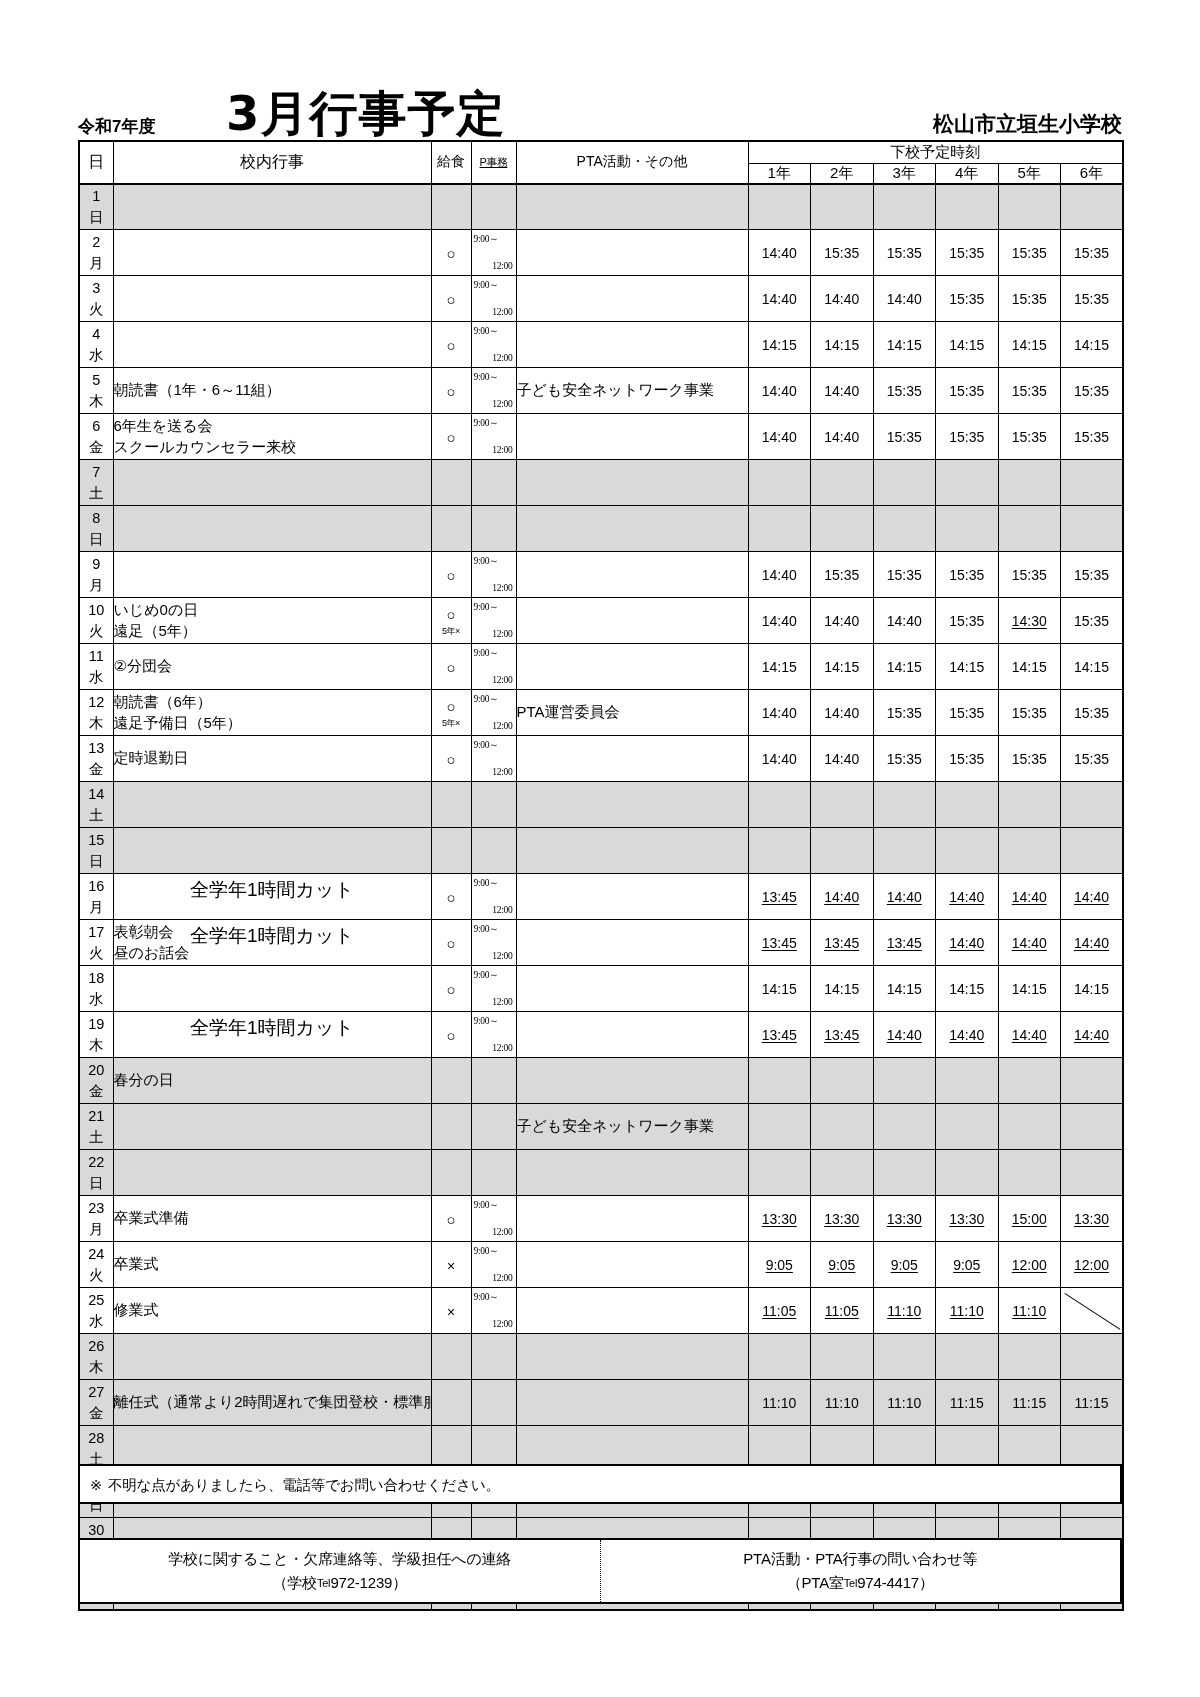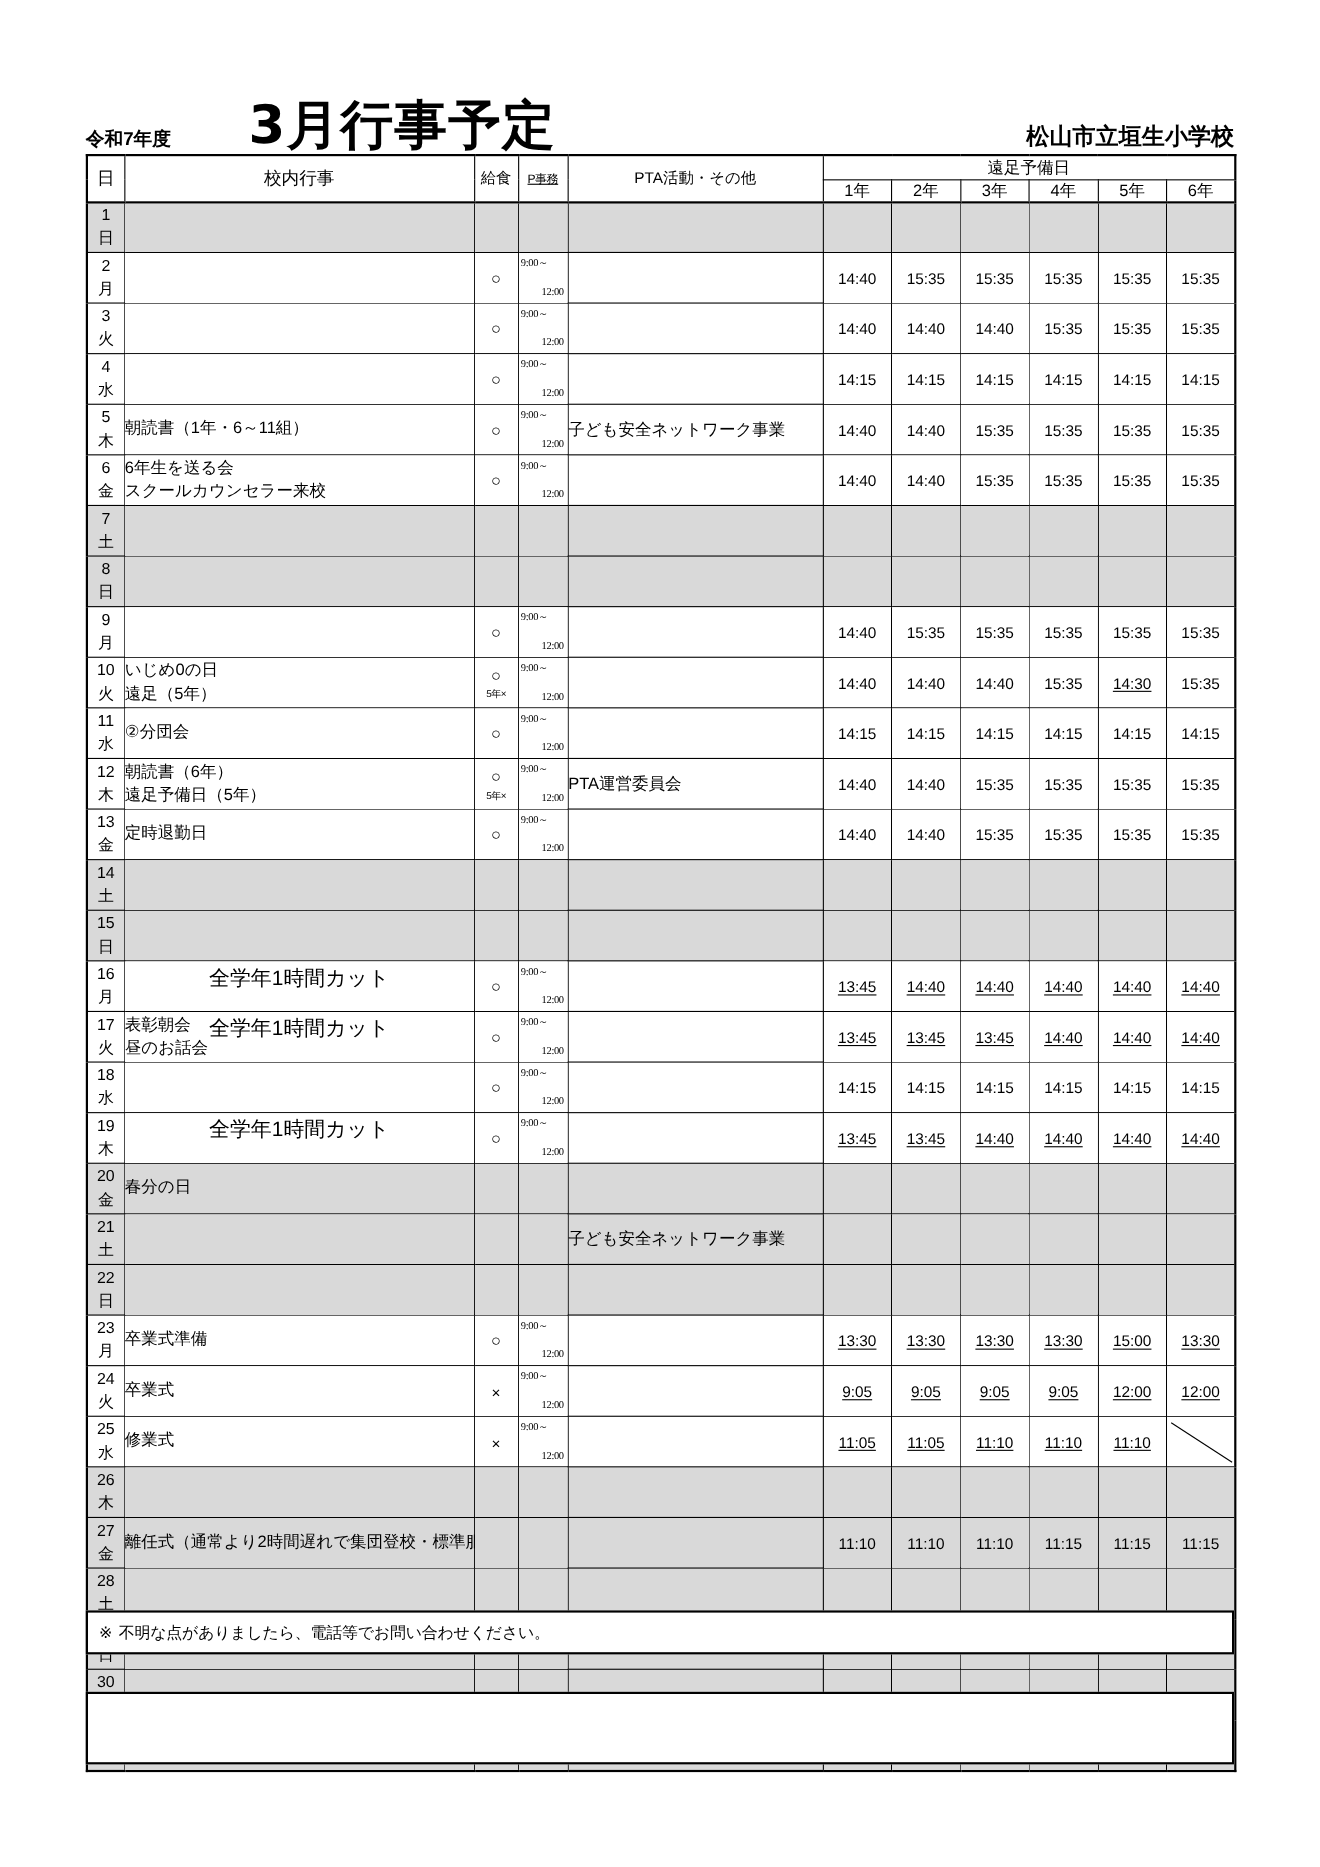--- a/index.html
+++ b/index.html
@@ -307,21 +307,21 @@
         <col class="c-grade">
         <col class="c-grade">
     </colgroup>
     <thead>
       <tr>
         <th class="th-main bt-thick bl-thick" rowspan="2">日</th>
         <th class="th-main bt-thick" rowspan="2">校内行事</th>
         <th class="th-main small bt-thick" rowspan="2">給食</th>
         <th class="th-main tiny bt-thick" rowspan="2">P事務</th>
         <th class="th-main small bt-thick" rowspan="2">PTA活動・その他</th>
-        <th class="th-group bt-thick br-thick" colspan="6">遠足予備日</th>
+        <th class="th-group bt-thick br-thick" colspan="6">下校予定時刻</th>
       </tr>
       <tr id="grade-header-row">
           <th class="th-sub">1年</th>
           <th class="th-sub">2年</th>
           <th class="th-sub">3年</th>
           <th class="th-sub">4年</th>
           <th class="th-sub">5年</th>
           <th class="th-sub br-thick">6年</th>
         </tr>
     </thead>
@@ -945,15 +945,23 @@
       </tbody>
   </table>
 
   <div class="notes">
     <div class="n-line">
       <span class="mk">※</span><span>不明な点がありましたら、電話等でお問い合わせください。</span>
     </div>
   </div>
 
   <div class="contacts">
+    <div class="contact-col left">
+      <div class="c-main">学校に関すること・欠席連絡等、学級担任への連絡</div>
+      <div class="c-tel"><span>（学校</span><span class="tel-lbl">Tel</span><span>972-1239</span><span>）</span></div>
+    </div>
+    <div class="contact-col">
+      <div class="c-main">PTA活動・PTA行事の問い合わせ等</div>
+      <div class="c-tel"><span>（PTA室</span><span class="tel-lbl">Tel</span><span>974-4417</span><span>）</span></div>
+    </div>
   </div>
 
 </div>
 
 </body></html>

